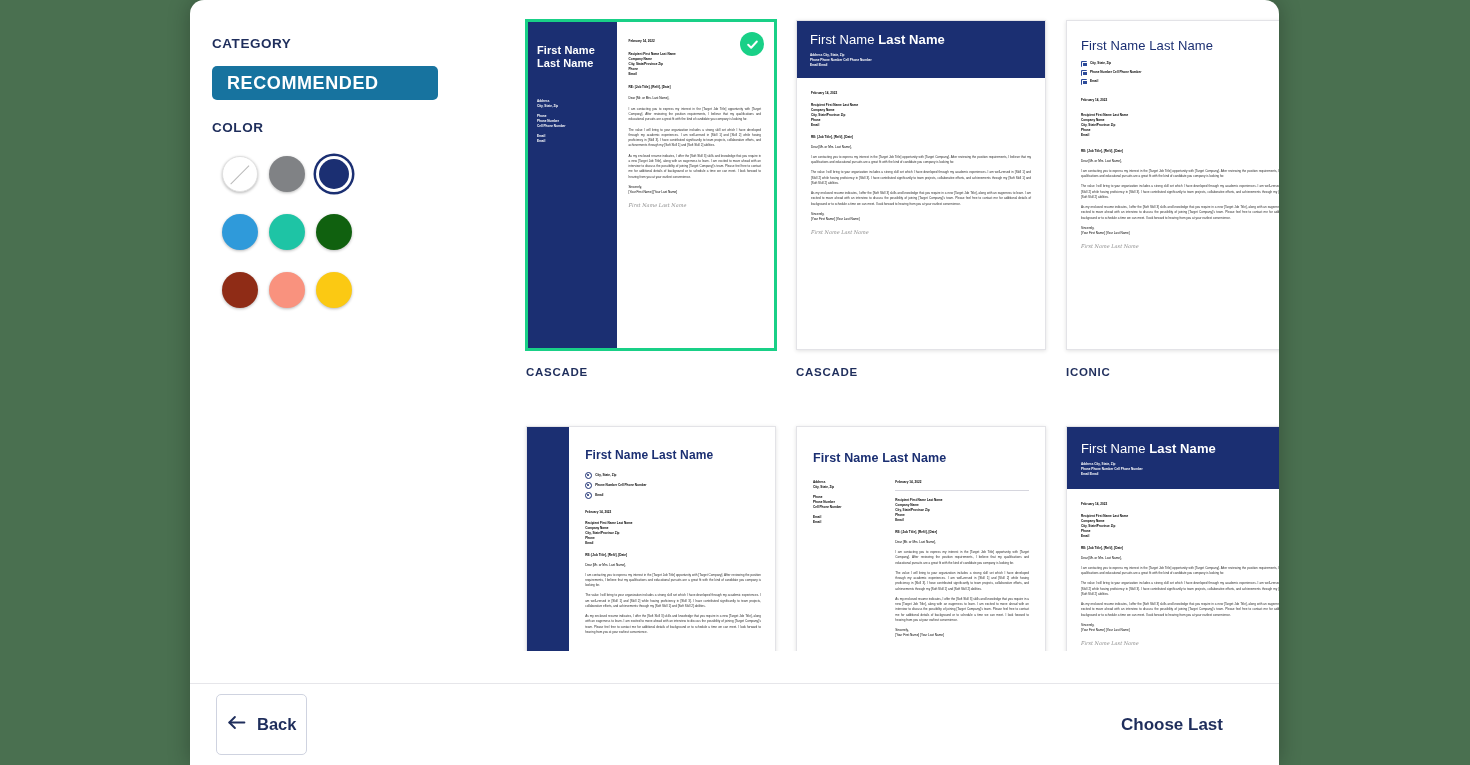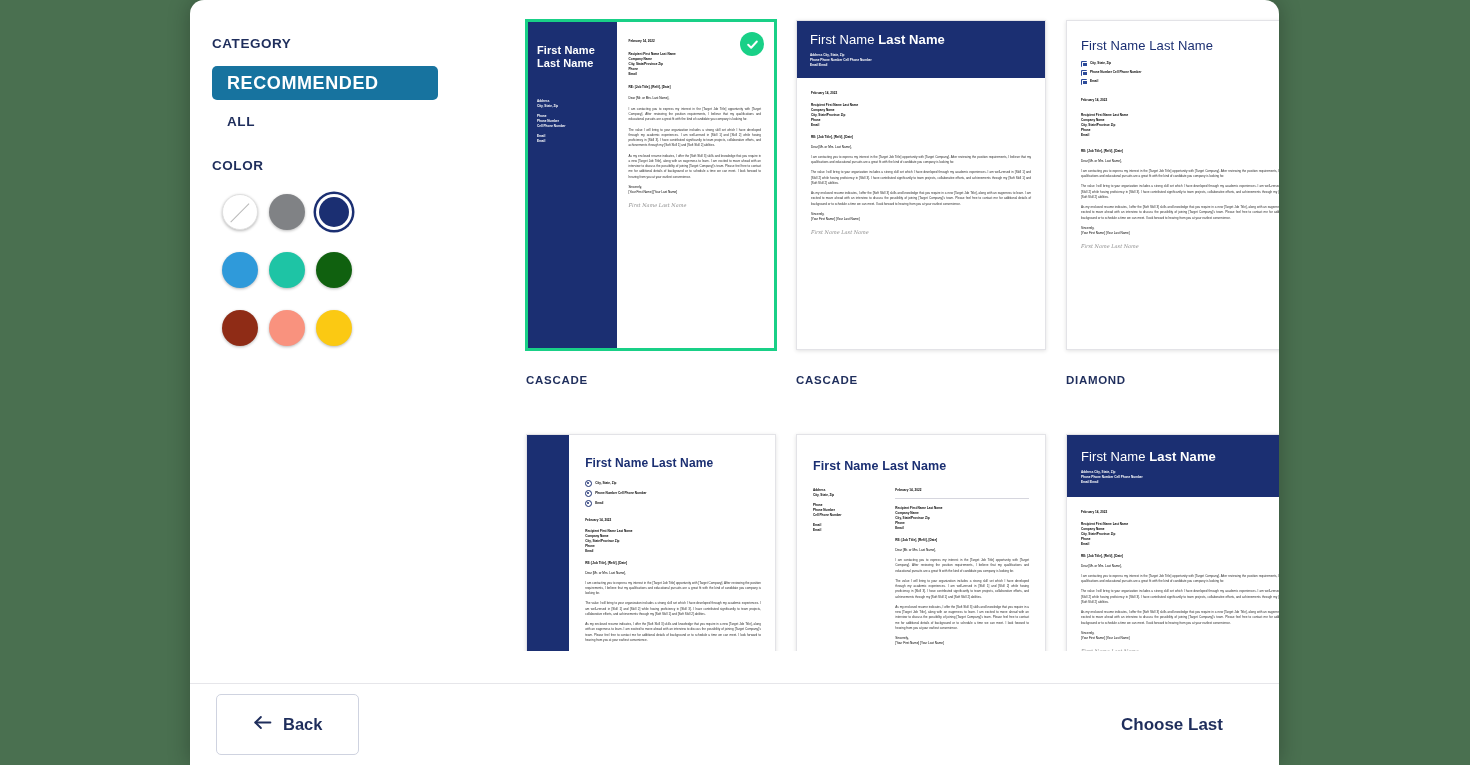--- a/index.html
+++ b/index.html
@@ -126,21 +126,21 @@
     border: 1px solid #e3e3e7;
     box-shadow: 0 1px 4px rgba(0,0,0,.12);
     overflow: hidden;
     cursor: pointer;
   }
   .card.selected {
     border: 2px solid #19d087;
     box-shadow: 0 0 0 1px #19d087;
   }
   .card-label {
-    margin-top: 24px;
+    margin-top: 16px;
     font-size: 11.5px;
     font-weight: bold;
     color: #1f2e5c;
     letter-spacing: .7px;
   }
   .check-badge {
     position: absolute;
     top: 10px; right: 10px;
     width: 24px; height: 24px;
     border-radius: 50%;
@@ -226,21 +226,21 @@
     flex: 0 0 auto;
     height: 82px;
     border-top: 1px solid #e6e6ea;
     display: flex;
     align-items: center;
     padding: 0 26px;
   }
   .btn-back {
     display: flex; align-items: center; gap: 11px;
     height: 61px;
-    padding: 0 36px;
+    padding: 0 10px;
     border: 1.5px solid #cfd3e0;
     border-radius: 5px;
     background: #ffffff;
     color: #1f2e5c;
     font-size: 16.5px;
     font-weight: bold;
     cursor: pointer;
   }
   .spacer { flex: 1 1 auto; }
   .btn-later {
@@ -271,23 +271,20 @@
 <div class="modal">
 
   <div class="modal-body">
 
     <aside class="sidebar">
       <div class="side-heading">CATEGORY</div>
 
       <div class="cat-pill">
         <span>RECOMMENDED</span>
       </div>
-      <div class="cat-plain">
-        <span>ALL</span>
-      </div>
 
       <div class="side-heading color-heading">COLOR</div>
 
       <div class="swatch-grid">
         <div class="swatch-cell">
           <span class="swatch none"></span>
         </div>
         <div class="swatch-cell">
           <span class="swatch" style="background:#808285"></span>
         </div>
@@ -438,21 +435,21 @@
               <div class="tiny-b blk" style="margin-top:6px;">RE: [Job Title], [Ref#], [Date]</div>
               <div class="tiny blk">Dear [Mr. or Mrs. Last Name],</div>
               <div class="body-p">I am contacting you to express my interest in the [Target Job Title] opportunity with [Target Company]. After reviewing the position requirements, I believe that my qualifications and educational pursuits are a great fit with the kind of candidate you company is looking for.</div>
               <div class="body-p">The value I will bring to your organization includes a strong skill set which I have developed through my academic experiences. I am well-versed in [Skill 1] and [Skill 2] while having proficiency in [Skill 3]. I have contributed significantly to team projects, collaborative efforts, and achievements through my [Soft Skill 1] and [Soft Skill 2] abilities.</div>
               <div class="body-p">As my enclosed resume indicates, I offer the [Soft Skill 3] skills and knowledge that you require in a new [Target Job Title], along with an eagerness to learn. I am excited to move ahead with an interview to discuss the possibility of joining [Target Company]'s team. Please feel free to contact me for additional details of background or to schedule a time we can meet. I look forward to hearing from you at your earliest convenience.</div>
               <div class="tiny">Sincerely,</div>
               <div class="tiny">[Your First Name] [Your Last Name]</div>
               <div class="sig">First Name Last Name</div>
             </div>
           </div>
-          <div class="card-label">DIAMOND</div>
+          <div class="card-label">ICONIC</div>
         </div>
 
         <div class="card-wrap">
           <div class="card">
             <div class="doc">
               <div class="navy" style="width:17%;"></div>
               <div style="flex:1;padding:21px 14px 0 16px;">
                 <div class="big-name nm-navy" style="font-size:12px;">
                   <span>First Name Last Name</span>
                 </div>

